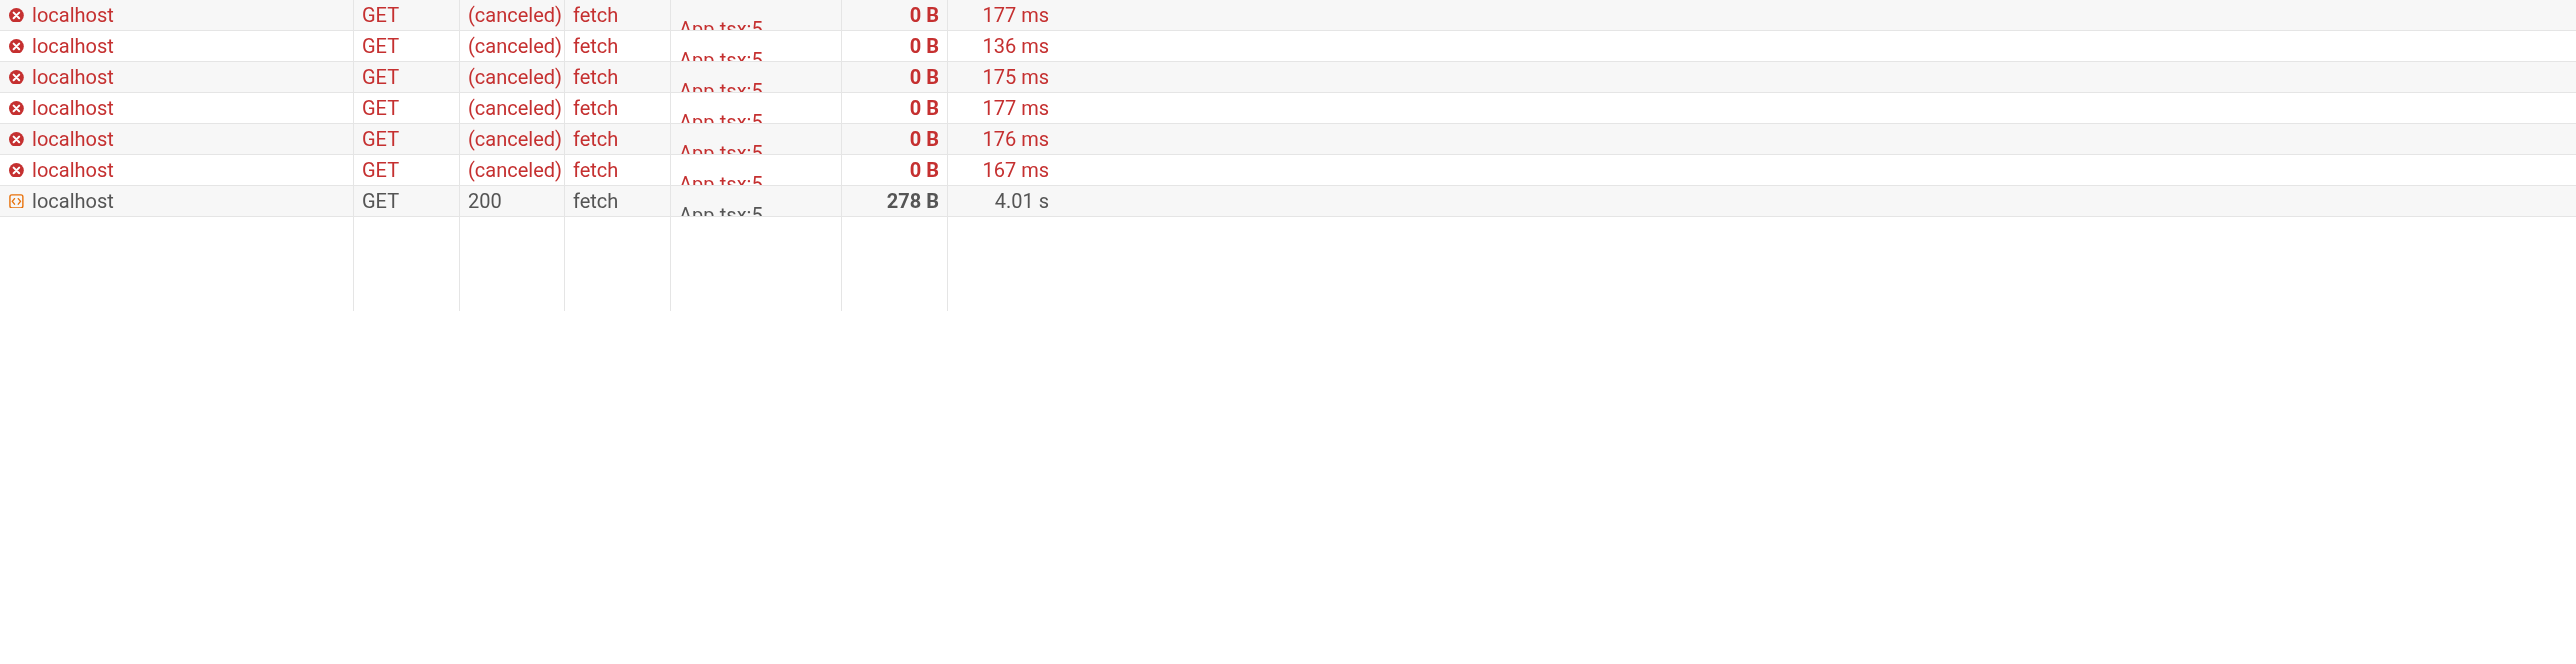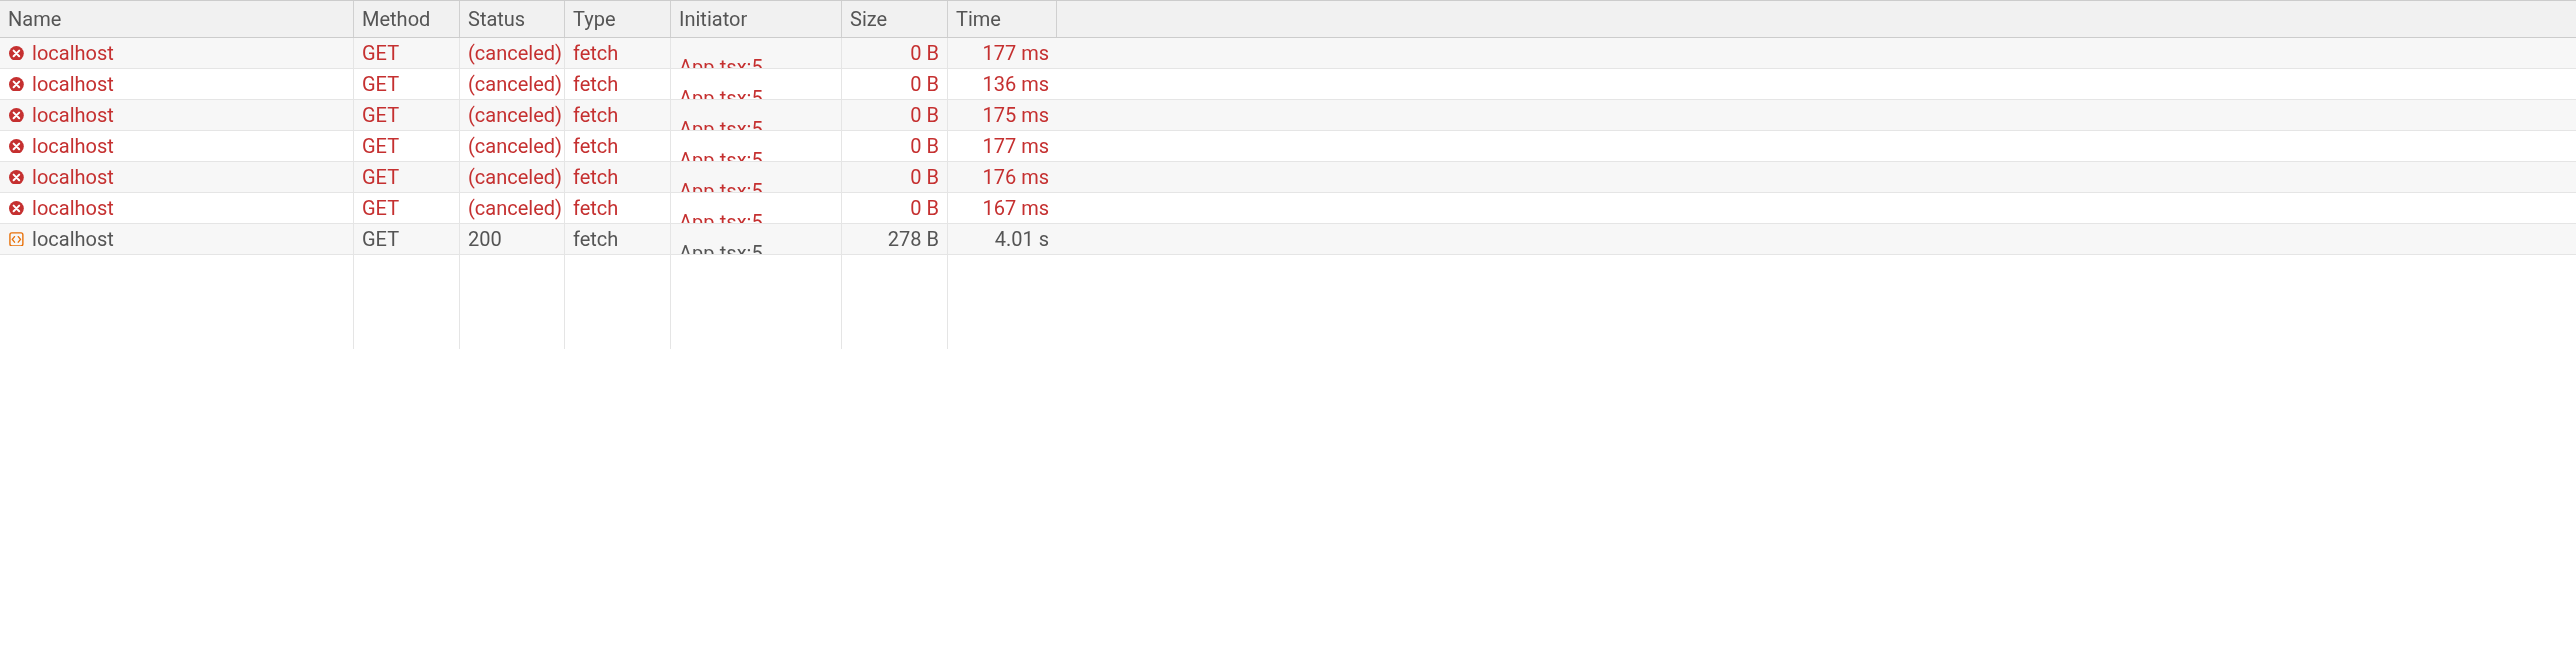--- a/index.html
+++ b/index.html
@@ -51,21 +51,21 @@
       text-overflow: ellipsis;
     }
     .header-row .cell {
       border-right: 0.7px solid #d0d0d0;
     }
     .col-name { width: 354px; flex-shrink: 0; }
     .col-method { width: 106px; flex-shrink: 0; }
     .col-status { width: 105px; flex-shrink: 0; }
     .col-type { width: 106px; flex-shrink: 0; }
     .col-initiator { width: 171px; flex-shrink: 0; }
-    .col-size { width: 106px; flex-shrink: 0; justify-content: flex-end; text-align: right; }
+    .col-size { width: 106px; flex-shrink: 0; justify-content: flex-end; text-align: right; font-weight: bold; }
     .col-time { width: 109px; flex-shrink: 0; justify-content: flex-end; text-align: right; border-right: none; }
     .header-row .col-size, .header-row .col-time {
       justify-content: flex-start;
       text-align: left;
     }
     .error-text { color: #c53030; }
     .normal-text { color: #555; }
     .initiator-link { text-decoration: underline; cursor: pointer; margin-top: 28px; }
     .icon {
       width: 17.4px;
@@ -81,29 +81,20 @@
       border-top: none;
     }
     .empty-rows .cell {
       height: 94px;
     }
   </style>
 </head>
 <body>
 
 <div class="table">
-  <div class="row header-row">
-    <div class="cell col-name">Name</div>
-    <div class="cell col-method">Method</div>
-    <div class="cell col-status">Status</div>
-    <div class="cell col-type">Type</div>
-    <div class="cell col-initiator">Initiator</div>
-    <div class="cell col-size">Size</div>
-    <div class="cell col-time">Time</div>
-  </div>
   <div id="rows-container">
       <div class="row odd">
         <div class="cell col-name error-text">
           <span class="icon">
             <svg viewBox="0 0 16 16" width="14.8" height="14.8">
               <circle cx="8" cy="8" r="8" fill="#c53030"></circle>
               <path d="M5 5 L11 11 M11 5 L5 11" stroke="#fff" stroke-width="2.2" stroke-linecap="round"></path>
             </svg>
           </span>
           <span>localhost</span>

